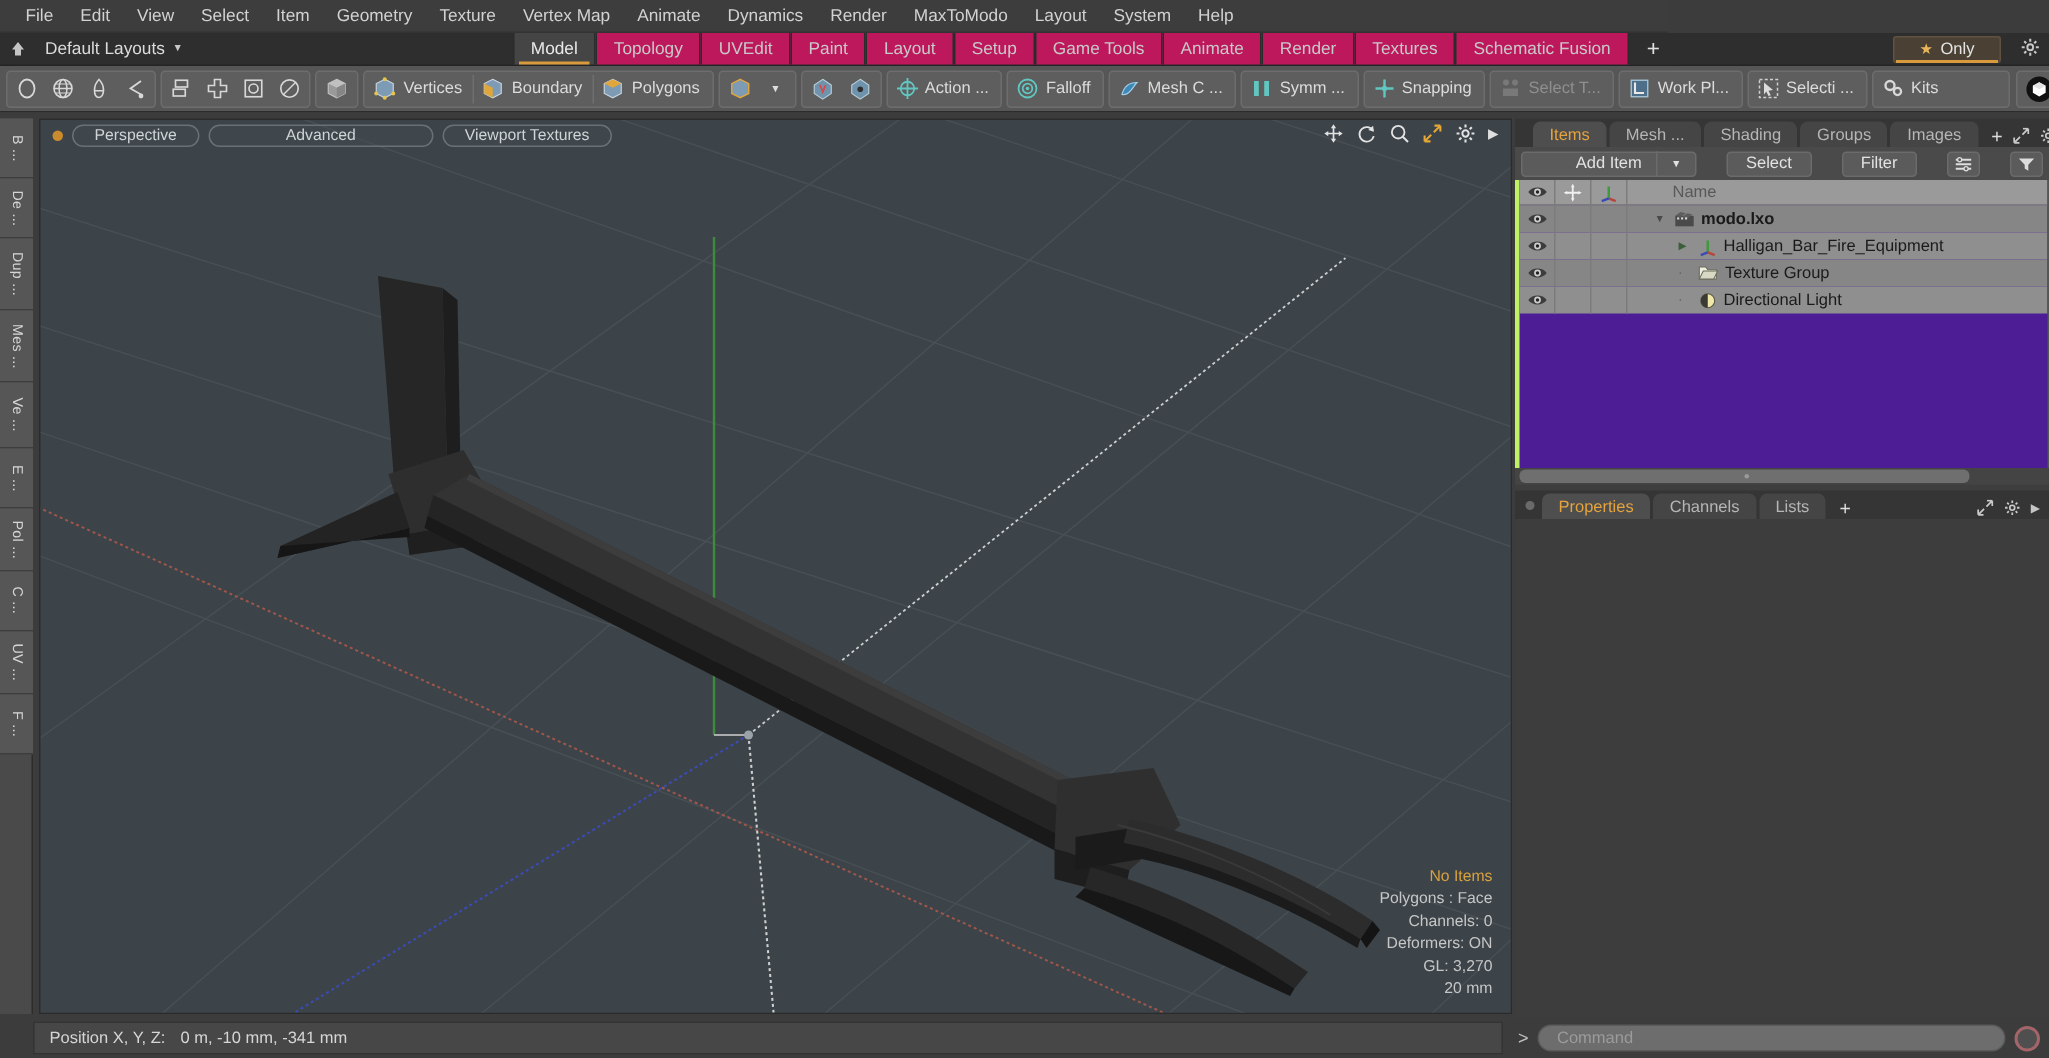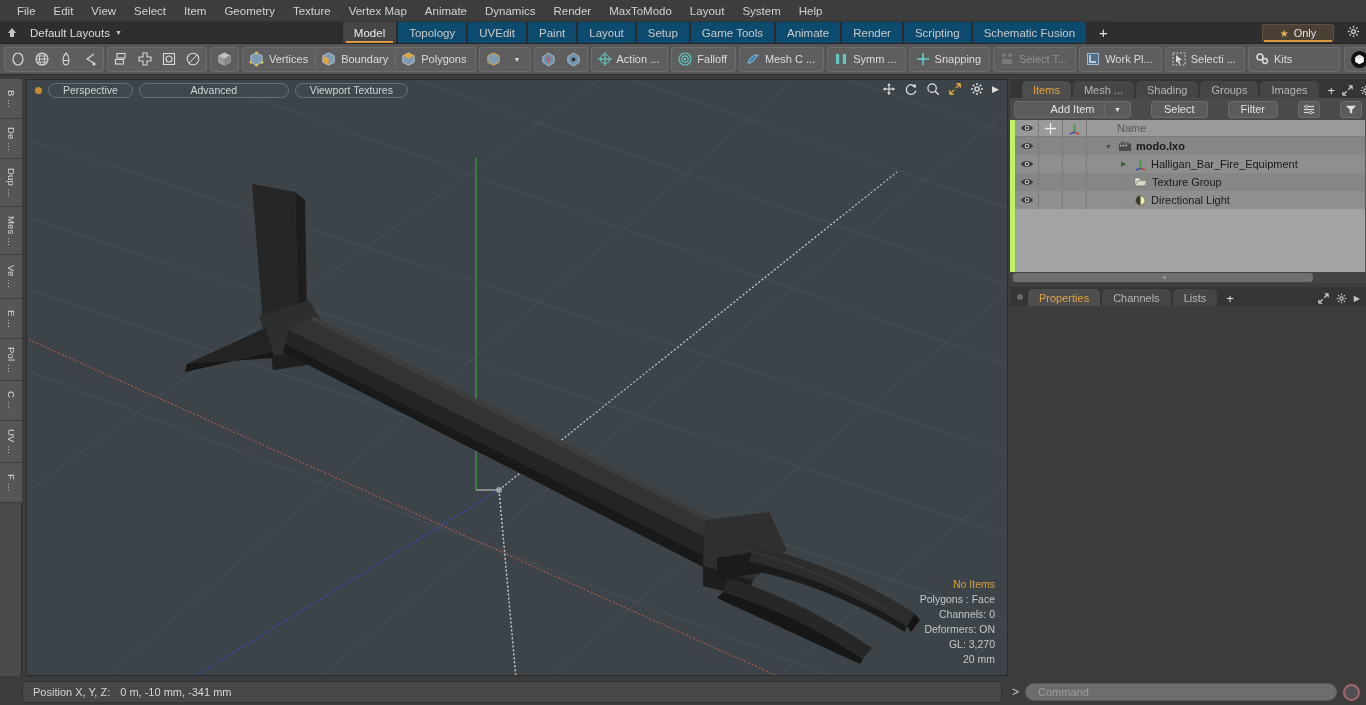--- a/index.html
+++ b/index.html
@@ -35,21 +35,21 @@
   }
   .layout-name {
     display: flex; align-items: center; color: #dcdcdc; font-size: 11.5px;
     padding: 0 10px 0 6px; white-space: nowrap; text-align: center;
   }
   .caret-sm { margin-left: 5px; font-size: 7px; color: #c8c8c8; }
   .ltabs { display: flex; align-items: stretch; margin-left: 210px; }
   .ltab {
     display: flex; align-items: center; justify-content: center;
     color: #c9c9c9; font-size: 11.5px; padding: 0 11px;
-    background: #0c4a6e; border-left: 1px solid #2b2b2b;
+    background: #be185d; border-left: 1px solid #2b2b2b;
     border-right: 1px solid #2b2b2b; white-space: nowrap;
     position: relative; cursor: default;
   }
   .ltab.sel { background: #454545; color: #eaeaea; }
   .ltab.sel::after {
     content:''; position:absolute; left:3px; right:3px; bottom:0; height:2px;
     background: #d89a3c;
   }
   .ltab-plus {
     display:flex; align-items:center; justify-content:center;
@@ -163,22 +163,22 @@
   .smbtn {
     height: 17px; padding: 0 12px; background: #5b5b5b; border: 1px solid #6b6b6b;
     border-radius: 3px; color: #e2e2e2; font-size: 11px;
     display: flex; align-items: center; justify-content: center;
   }
   .iconbtn {
     height:17px; width:22px; background:#5b5b5b; border:1px solid #6b6b6b;
     border-radius:3px; display:flex;align-items:center;justify-content:center;color:#ddd;
   }
 
-  .itemlist { background: #a3a3a3; height: 152px; position: relative; overflow: hidden;
-    border-left: 5px solid #bef264; border-right: 1px solid #555; }
+  .itemlist { background: #4c1d95; height: 192px; position: relative; overflow: hidden;
+    border-left: 3px solid #bef264; border-right: 1px solid #555; }
   .il-head {
     display:flex; height: 17px; background: #9a9a9a; border-bottom: 1px solid #7c7c7c;
     align-items: center;
   }
   .il-col { width: 24px; display:flex; align-items:center; justify-content:center;
     border-right: 1px solid #7c7c7c; height: 100%; }
   .il-name { flex:1; color: #585858; font-size: 11px; padding-left: 30px; }
   .il-row { display:flex; height: 18px; align-items:center; }
   .il-row:nth-child(even){ background:#868686; }
   .il-row:nth-child(odd){ background:#8f8f8f; }
@@ -263,21 +263,21 @@
     <div class="ltabs">
       <div class="ltab sel">Model</div>
       <div class="ltab">Topology</div>
       <div class="ltab">UVEdit</div>
       <div class="ltab">Paint</div>
       <div class="ltab">Layout</div>
       <div class="ltab">Setup</div>
       <div class="ltab">Game Tools</div>
       <div class="ltab">Animate</div>
       <div class="ltab">Render</div>
-      <div class="ltab">Scripting</div>
+      <div class="ltab">Textures</div>
       <div class="ltab">Schematic Fusion</div>
       <div class="ltab-plus">+</div>
     </div>
     <div class="only-btn">
       <span class="star">★</span>
       <span>Only</span>
     </div>
     <div class="gear-tr">
       <svg class="ic" width="13" height="13" viewBox="0 0 16 16">
         <circle cx="8" cy="8" r="2.4" fill="none" stroke="#c9c9c9" stroke-width="1.6"></circle>

